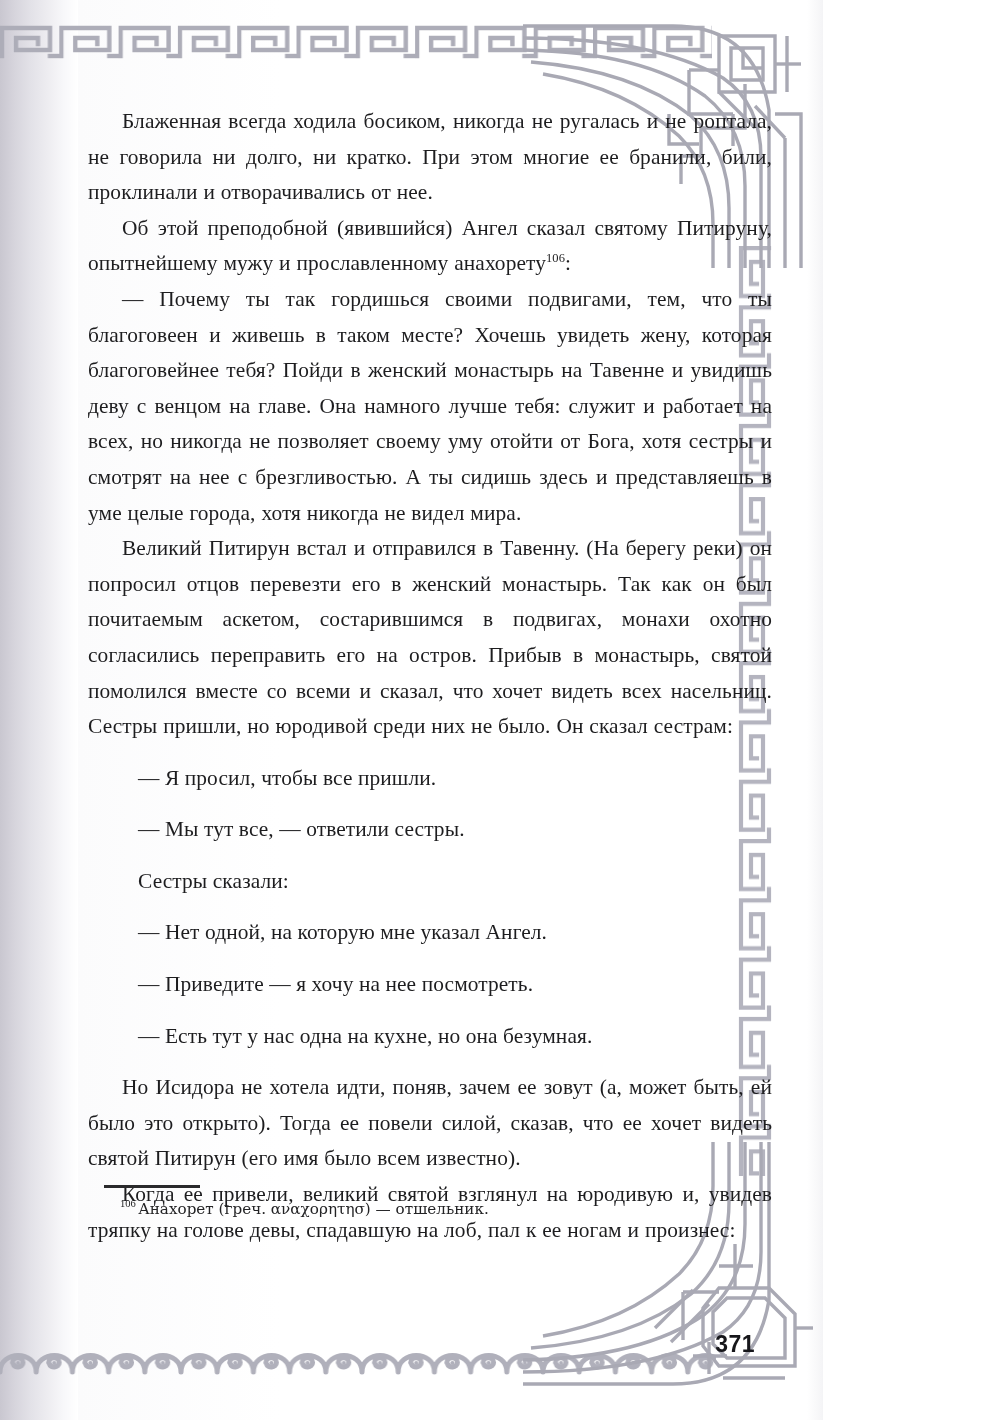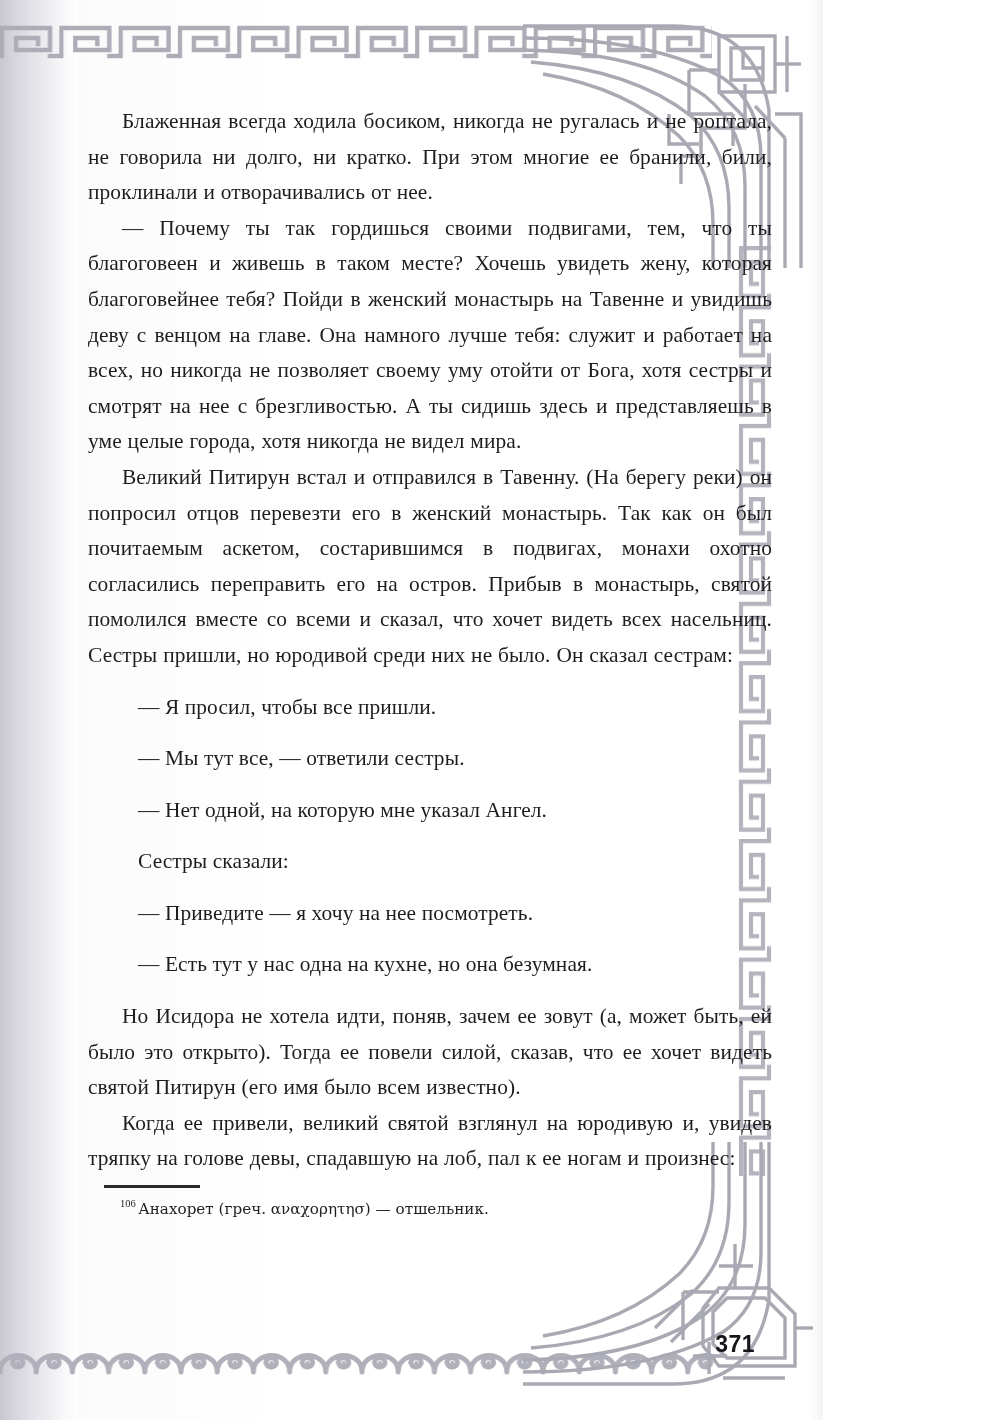--- a/index.html
+++ b/index.html
@@ -250,33 +250,34 @@
         <path d="M272,186 L290,186"></path>
         <path d="M262,236 L200,236"></path>
       </g>
     </svg>
   </div>
 
   <div class="text-column">
 
     <p class="body-par">Блаженная всегда ходила босиком, никогда не ругалась и не роптала, не говорила ни долго, ни кратко. При этом многие ее бранили, били, проклинали и отворачивались от нее.</p>
 
+    <p class="body-par"><span>Об этой преподобной (явившийся) Ангел сказал святому Питируну, опытнейшему мужу и прославленному анахорету</span><sup class="fn-ref">106</sup><span>:</span></p>
 
     <p class="body-par">— Почему ты так гордишься своими подвигами, тем, что ты благоговеен и живешь в таком месте? Хочешь увидеть жену, которая благоговейнее тебя? Пойди в женский монастырь на Тавенне и увидишь деву с венцом на главе. Она намного лучше тебя: служит и работает на всех, но никогда не позволяет своему уму отойти от Бога, хотя сестры и смотрят на нее с брезгливостью. А ты сидишь здесь и представляешь в уме целые города, хотя никогда не видел мира.</p>
 
     <p class="body-par">Великий Питирун встал и отправился в Тавенну. (На берегу реки) он попросил отцов перевезти его в женский монастырь. Так как он был почитаемым аскетом, состарившимся в подвигах, монахи охотно согласились переправить его на остров. Прибыв в монастырь, святой помолился вместе со всеми и сказал, что хочет видеть всех насельниц. Сестры пришли, но юродивой среди них не было. Он сказал сестрам:</p>
 
     <p class="dialogue">— Я просил, чтобы все пришли.</p>
 
     <p class="dialogue">— Мы тут все, — ответили сестры.</p>
 
 
+    <p class="dialogue">Сестры сказали:</p>
+
     <p class="dialogue">— Нет одной, на которую мне указал Ангел.</p>
-
-    <p class="dialogue">Сестры сказали:</p>
 
     <p class="dialogue">— Приведите — я хочу на нее посмотреть.</p>
 
     <p class="dialogue">— Есть тут у нас одна на кухне, но она безумная.</p>
 
     <p class="body-par">Но Исидора не хотела идти, поняв, зачем ее зовут (а, может быть, ей было это открыто). Тогда ее повели силой, сказав, что ее хочет видеть святой Питирун (его имя было всем известно).</p>
 
     <p class="body-par">Когда ее привели, великий святой взглянул на юродивую и, увидев тряпку на голове девы, спадавшую на лоб, пал к ее ногам и произнес:</p>
 
 

